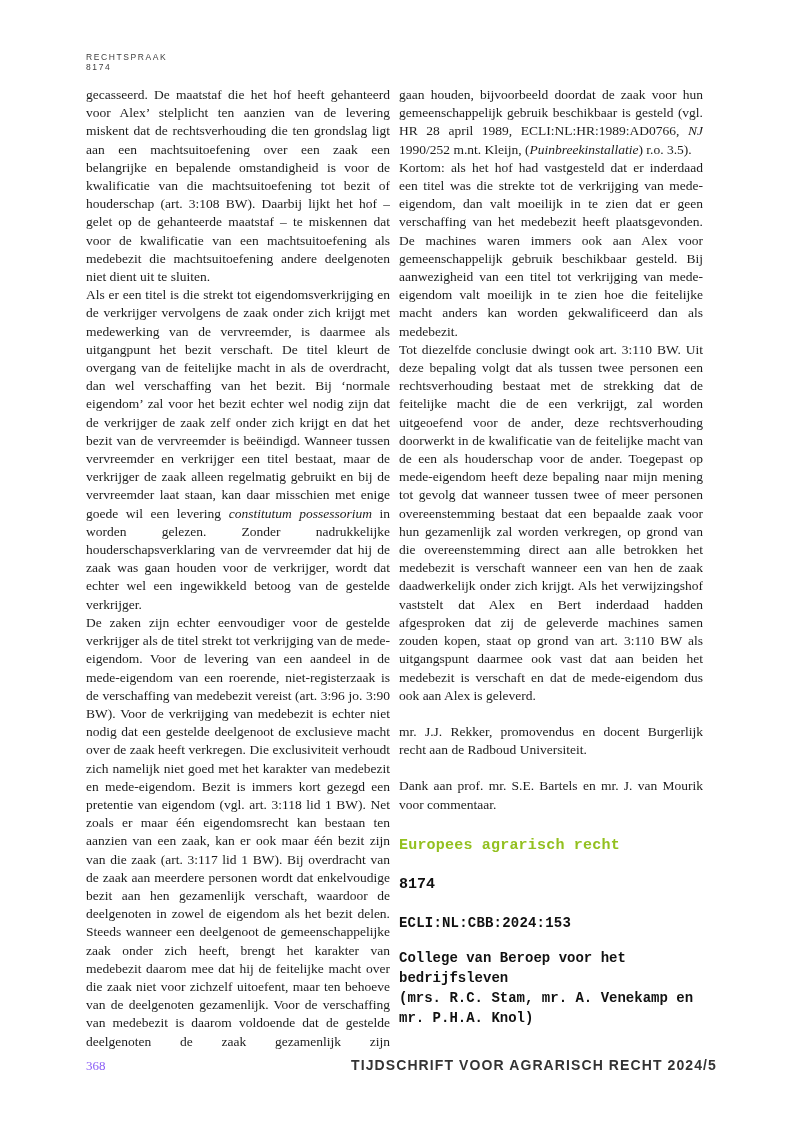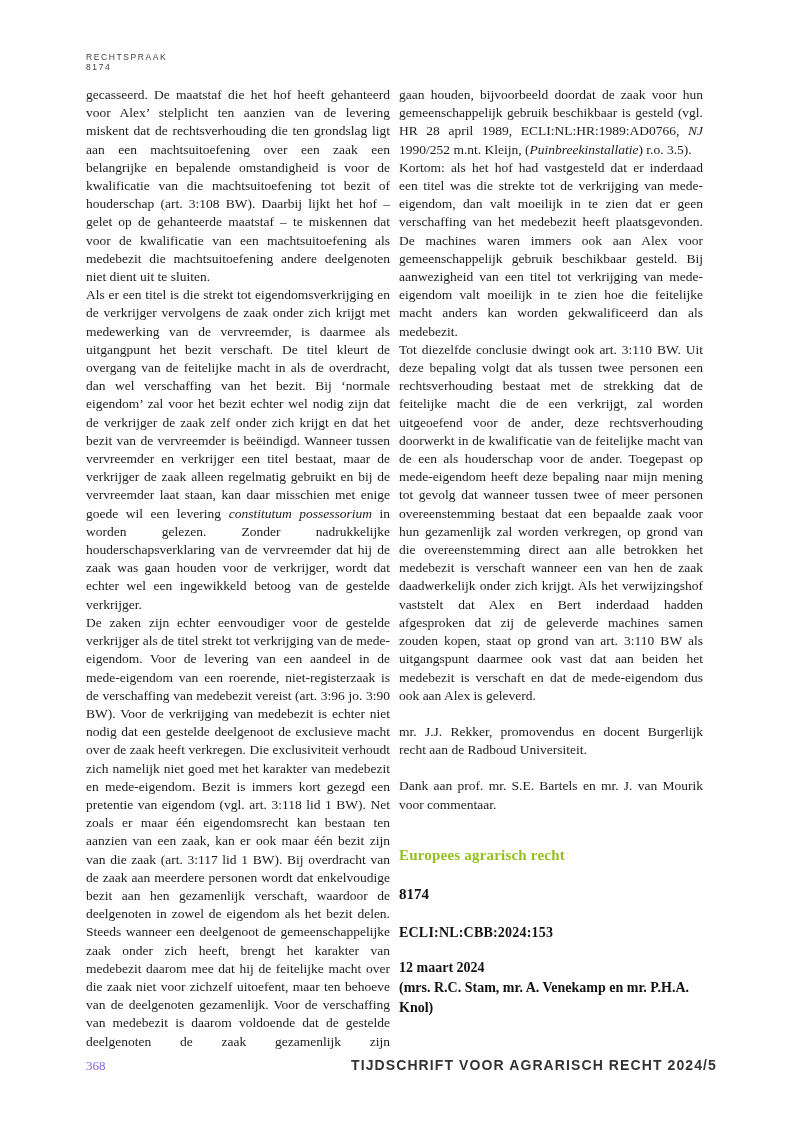--- a/index.html
+++ b/index.html
@@ -24,21 +24,21 @@
   .col { width: 304px; height: 976px; overflow: hidden; }
   p.para {
     margin: 0;
     font-size: 13.5px; line-height: 18.2px;
     text-align: justify;
     color: #1c1c1c;
   }
   p.para.gap { margin-top: 18px; }
   p.para.justify-last { text-align-last: justify; }
   p.para em { font-style: italic; }
-  .section { margin-top: 33px; font-family: Liberation Serif, serif; font-weight: bold; color: #111; }
+  .section { margin-top: 23px; font-family: Liberation Mono, monospace; font-weight: bold; color: #111; }
   .section-heading { font-size: 15px; letter-spacing: 0.2px; margin: 0 0 22px 0; }
   .case-number { font-size: 15px; margin: 0 0 22px 0; }
   .ecli { font-size: 14px; margin: 0 0 17px 0; letter-spacing: 0.2px; }
   .court { font-size: 14px; line-height: 20px; }
   .page-footer {
     position: absolute; top: 1057px; left: 86px; right: 76px;
     display: flex; justify-content: space-between; align-items: baseline;
   }
   .page-number { font-family: "Liberation Serif", serif; font-size: 13px; color: #8b5cf6; }
   .journal-name {
@@ -66,21 +66,21 @@
         <p class="para"><span>Kortom: als het hof had vastgesteld dat er inderdaad een titel was die strekte tot de verkrijging van mede-eigendom, dan valt moeilijk in te zien dat er geen verschaffing van het medebezit heeft plaatsgevonden. De machines waren immers ook aan Alex voor gemeenschappelijk gebruik beschikbaar gesteld. Bij aanwezigheid van een titel tot verkrijging van mede-eigendom valt moeilijk in te zien hoe die feitelijke macht anders kan worden gekwalificeerd dan als medebezit.</span></p>
         <p class="para"><span>Tot diezelfde conclusie dwingt ook art. 3:110 BW. Uit deze bepaling volgt dat als tussen twee personen een rechtsverhouding bestaat met de strekking dat de feitelijke macht die de een verkrijgt, zal worden uitgeoefend voor de ander, deze rechtsverhouding doorwerkt in de kwalificatie van de feitelijke macht van de een als houderschap voor de ander. Toegepast op mede-eigendom heeft deze bepaling naar mijn mening tot gevolg dat wanneer tussen twee of meer personen overeenstemming bestaat dat een bepaalde zaak voor hun gezamenlijk zal worden verkregen, op grond van die overeenstemming direct aan alle betrokken het medebezit is verschaft wanneer een van hen de zaak daadwerkelijk onder zich krijgt. Als het verwijzingshof vaststelt dat Alex en Bert inderdaad hadden afgesproken dat zij de geleverde machines samen zouden kopen, staat op grond van art. 3:110 BW als uitgangspunt daarmee ook vast dat aan beiden het medebezit is verschaft en dat de mede-eigendom dus ook aan Alex is geleverd.</span></p>
         <p class="para gap"><span>mr. J.J. Rekker, promovendus en docent Burgerlijk recht aan de Radboud Universiteit.</span></p>
         <p class="para gap"><span>Dank aan prof. mr. S.E. Bartels en mr. J. van Mourik voor commentaar.</span></p>
       </div>
     <section class="section">
       <h2 class="section-heading" style="color: rgb(147, 192, 31);">Europees agrarisch recht</h2>
       <div class="case-number">8174</div>
       <div class="ecli">ECLI:NL:CBB:2024:153</div>
       <div class="court">
-          <div>12 maart 2024</div>
+          <div>College van Beroep voor het bedrijfsleven</div>
           <div>(mrs. R.C. Stam, mr. A. Venekamp en mr. P.H.A. Knol)</div>
         </div>
     </section>
   </div>
 </main>
 
 <footer class="page-footer">
   <span class="page-number">368</span>
   <span class="journal-name">TIJDSCHRIFT VOOR AGRARISCH RECHT 2024/5</span>
 </footer>

